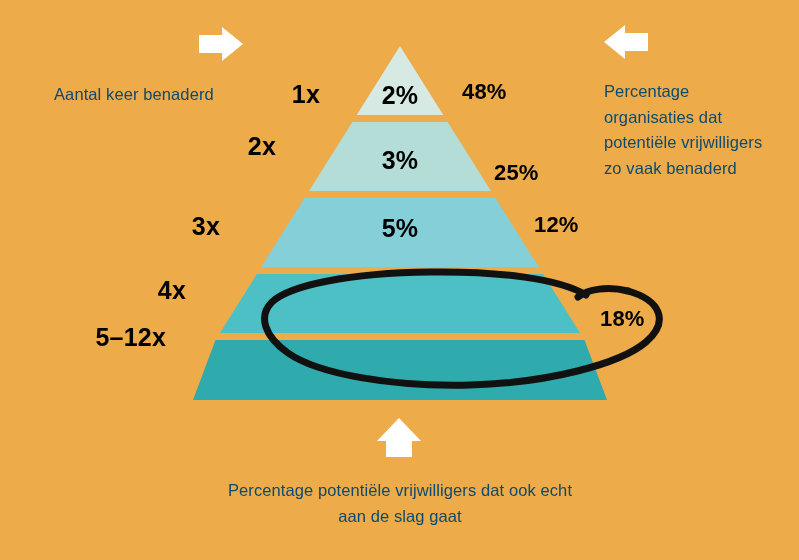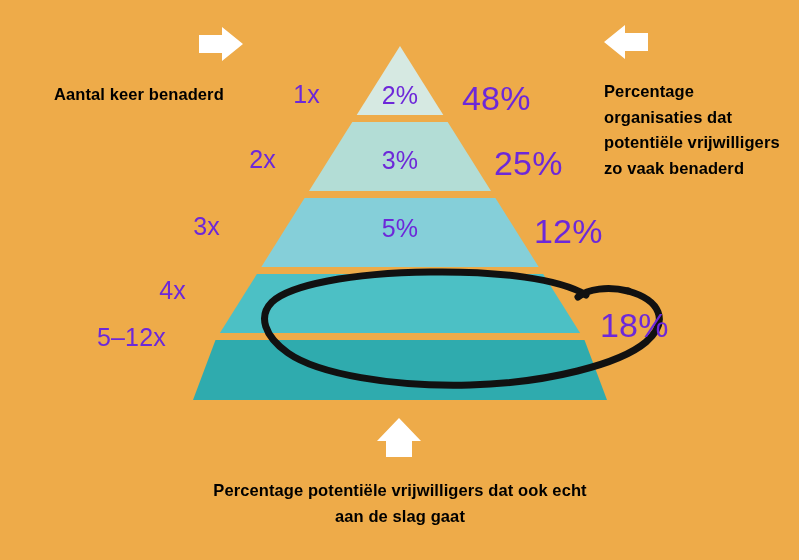--- a/index.html
+++ b/index.html
@@ -25,38 +25,38 @@
     height: 560px;
   }
 
   
   .txt {
     position: absolute;
     white-space: pre;
     line-height: 1.0;
   }
   .white-note {
-    color: #000000;
+    color: #0c4a6e;
     font-size: 16.5px;
     line-height: 1.55;
     letter-spacing: 0.1px;
-    font-weight: 700;
+    font-weight: 400;
   }
   .blk {
-    color: #6d28d9;
-    font-weight: 400;
+    color: #000000;
+    font-weight: 700;
     letter-spacing: 0.2px;
   }
 
   
   .step-label { font-size: 25px; text-align: right; }
   
   .inner-pct { font-size: 25px; text-align: center; }
   
-  .right-pct { font-size: 34px; text-align: left; }
+  .right-pct { font-size: 22px; text-align: left; }
 
   #note-left  { left: 54px;  top: 82px;  width: 240px; }
   #note-right { left: 604px; top: 79px;  width: 190px; }
   #note-bottom{ left: 160px; top: 478px; width: 480px; text-align: center; }
 </style>
 </head>
 <body>
 
 <div id="canvas">
 
@@ -95,31 +95,31 @@
                C 258,316 264,336 288,353
                C 318,374 392,387 470,385
                C 548,383 620,364 646,342
                C 670,321 660,300 628,291"></path>
 
       <path d="M628,291 C 608,286 588,289 578,297"></path>
     </g>
   </svg>
 
   <div class="txt blk step-label" style="left:252px; top:82px; width:68px;">1x</div>
-  <div class="txt blk step-label" style="left:208px; top:147px; width:68px;">2x</div>
+  <div class="txt blk step-label" style="left:208px; top:134px; width:68px;">2x</div>
   <div class="txt blk step-label" style="left:152px; top:214px; width:68px;">3x</div>
   <div class="txt blk step-label" style="left:118px; top:278px; width:68px;">4x</div>
   <div class="txt blk step-label" style="left:40px; top:325px; width:126px;">5–12x</div>
 
   <div class="txt blk inner-pct" style="left:350px; top:83px; width:100px;">2%</div>
   <div class="txt blk inner-pct" style="left:350px; top:148px; width:100px;">3%</div>
   <div class="txt blk inner-pct" style="left:350px; top:216px; width:100px;">5%</div>
 
   <div class="txt blk right-pct" style="left:462px; top:81px; width:110px;">48%</div>
-  <div class="txt blk right-pct" style="left:494px; top:146px; width:110px;">25%</div>
+  <div class="txt blk right-pct" style="left:494px; top:162px; width:110px;">25%</div>
   <div class="txt blk right-pct" style="left:534px; top:214px; width:110px;">12%</div>
   <div class="txt blk right-pct" style="left:600px; top:308px; width:110px;">18%</div>
 
   <div class="txt white-note" id="note-left">Aantal keer benaderd</div>
 
   <div class="txt white-note" id="note-right">Percentage
 organisaties dat
 potentiële vrijwilligers
 zo vaak benaderd</div>
 

